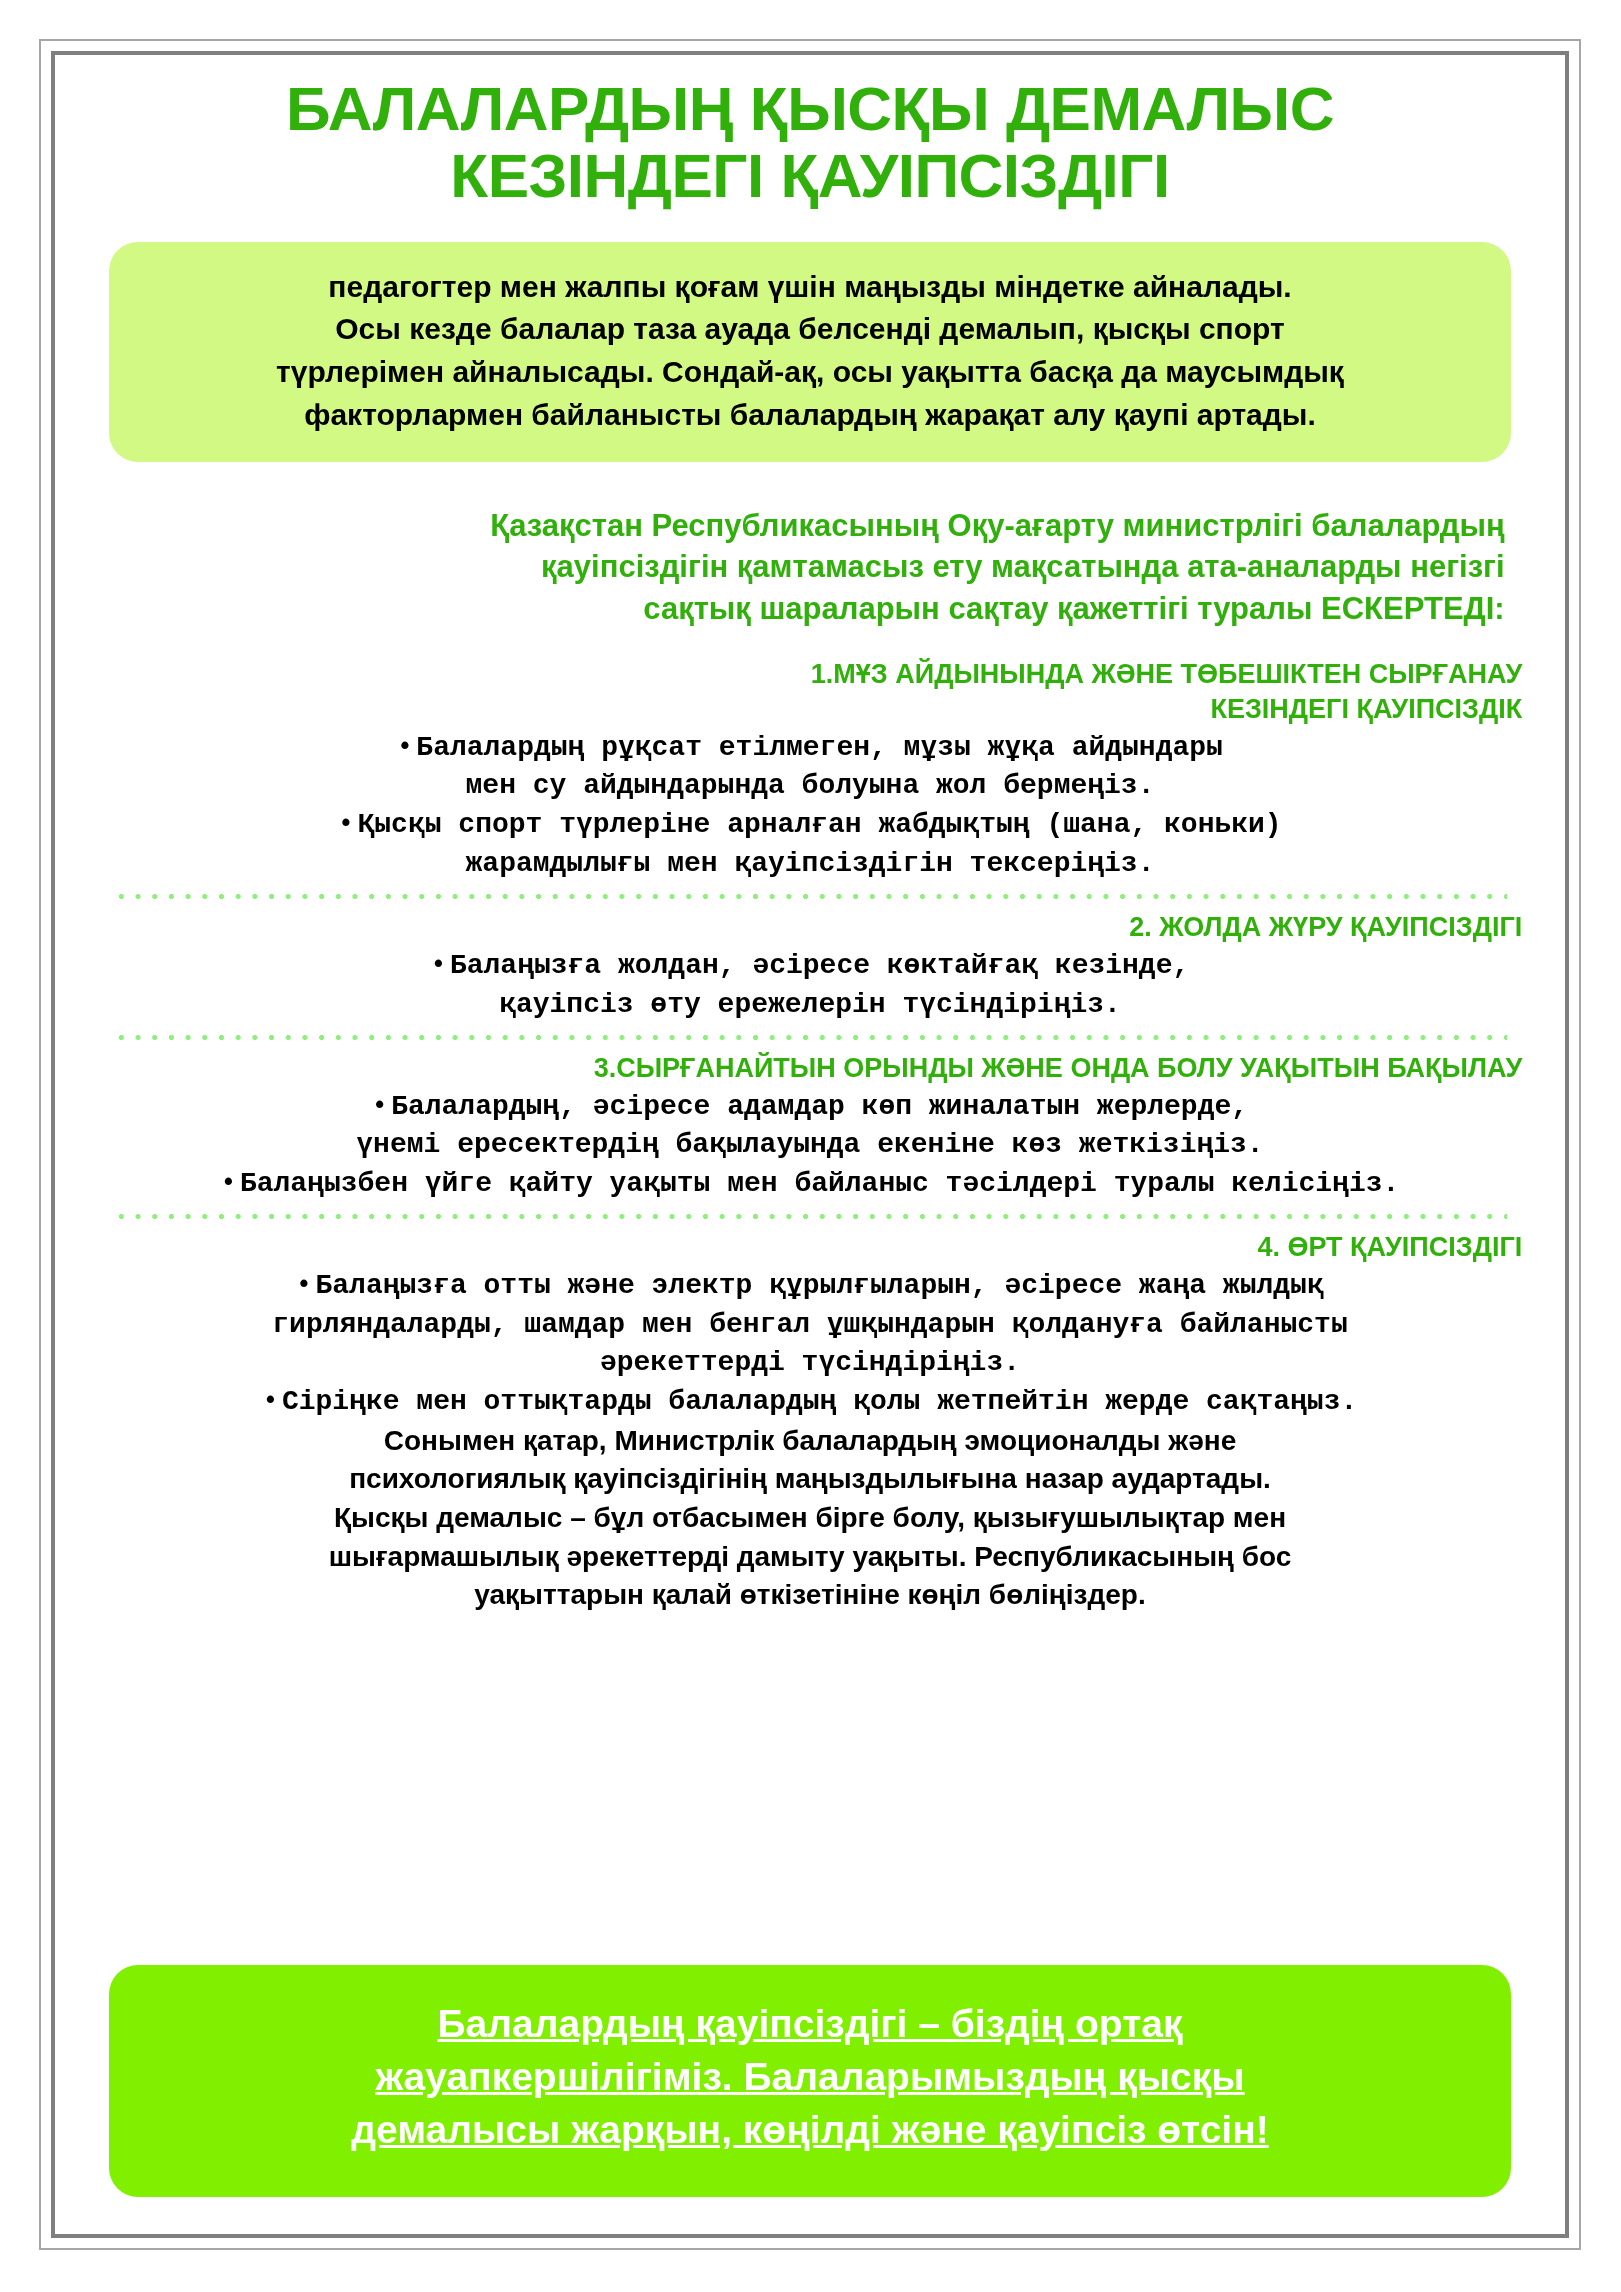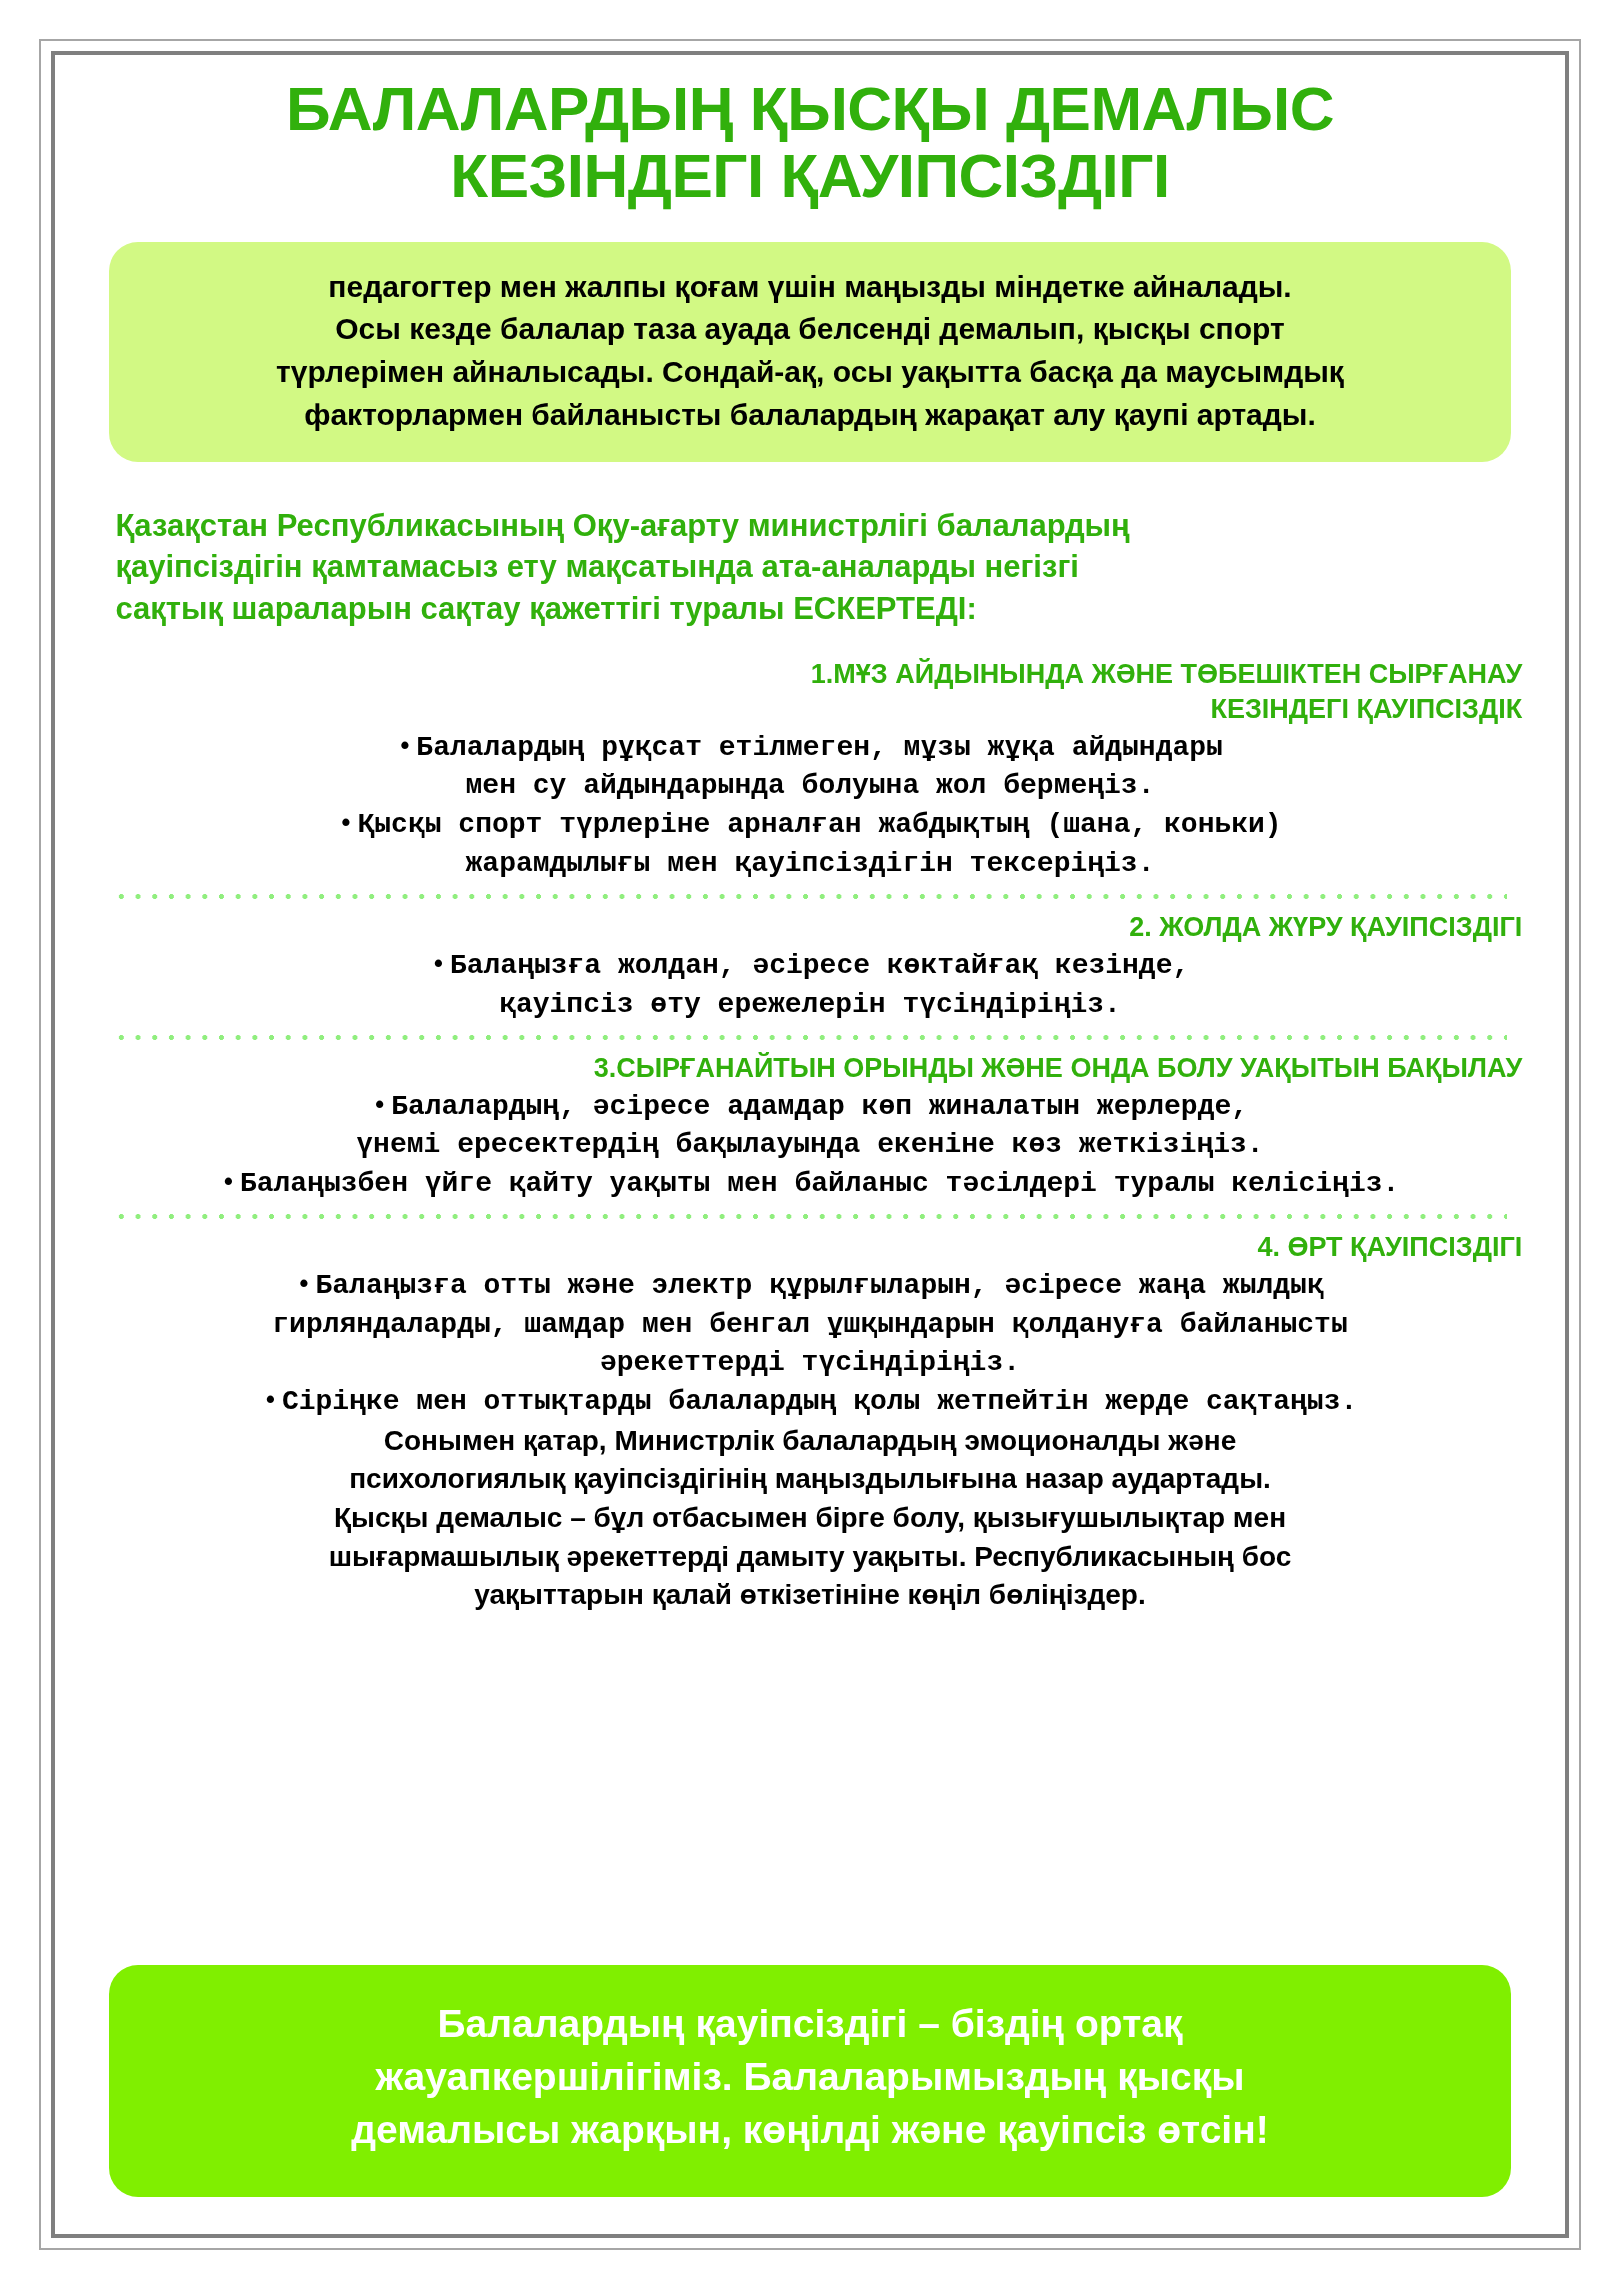--- a/index.html
+++ b/index.html
@@ -74,21 +74,21 @@
     color: #000000;
     font-size: 30px;
     font-weight: bold;
     line-height: 1.42;
   }
   .intro-panel .iline { display: block; }
 
   
   .lead-paragraph {
     margin: 43px 17.6px 0 17.6px;
-    text-align: left;
+    text-align: right;
     color: #31b00c;
     font-size: 31px;
     font-weight: bold;
     line-height: 1.34;
   }
   .lead-paragraph .lline { display: block; }
 
   
   .sections { margin-top: 27.4px; }
 
@@ -157,20 +157,21 @@
     padding: 32px 39px 41px 39px;
     box-sizing: border-box;
   }
   .cta-panel p {
     margin: 0;
     text-align: center;
     color: #ffffff;
     font-size: 39px;
     font-weight: bold;
     line-height: 1.36;
+    text-decoration: underline;
   }
   .cta-panel .cline { display: block; }
 </style>
 </head>
 <body>
 
 <div class="poster-frame-outer">
   <div class="poster-frame-inner">
     <div class="poster-content">
 

